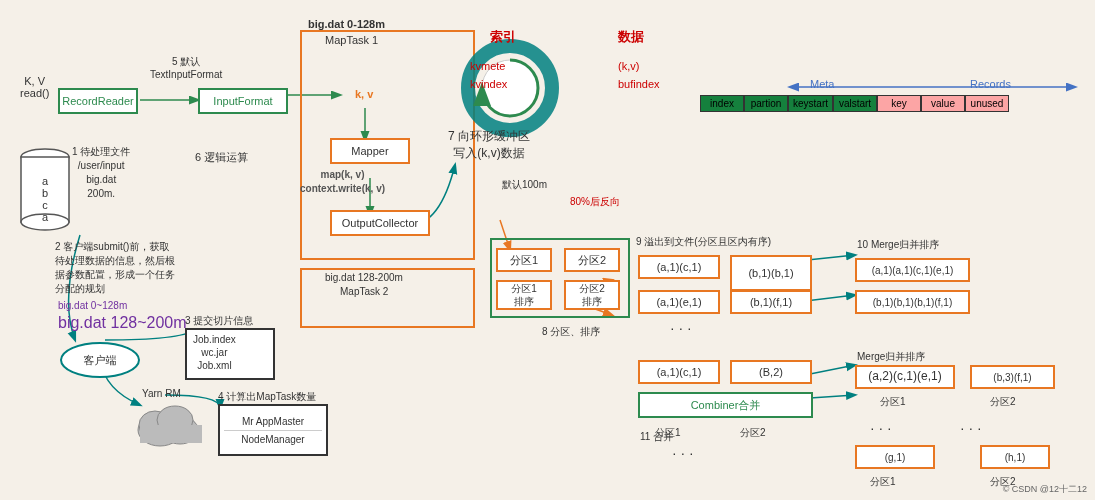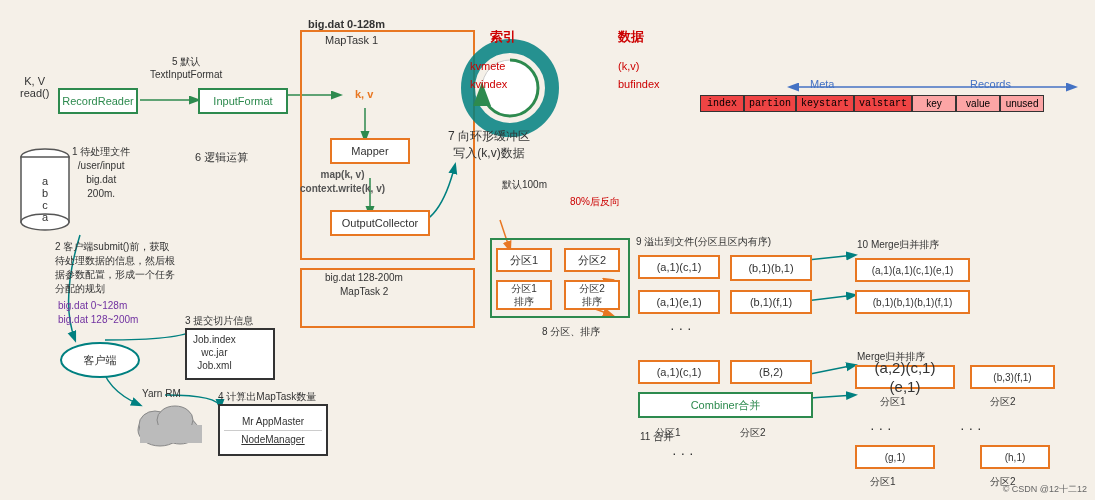--- a/index.html
+++ b/index.html
@@ -62,21 +62,21 @@
       left: 700px;
     }
     .header-cell {
       border: 1.5px solid #333;
       background: #fff;
       padding: 2px 4px;
       font-size: 10px;
       text-align: center;
       min-width: 44px;
     }
-    .header-cell.index-bg { background: #ef4444; font-family: Liberation Mono, monospace; }
+    .header-cell.index-bg { background: #15803d; }
     .header-cell.data-bg { background: #fca5a5; }
 
     
     .ring-container {
       position: absolute;
       top: 28px;
       left: 460px;
     }
 
     
@@ -212,21 +212,21 @@
     <text x="27" y="76" text-anchor="middle" font-size="11" fill="#333">a</text>
   </svg>
 </div>
 
 <div class="label" style="top:145px;left:72px;font-size:10px;line-height:1.4;">1 待处理文件<br>/user/input<br>big.dat<br>200m.</div>
 
 <div class="label" style="top:240px;left:55px;font-size:10px;line-height:1.4;width:160px;text-align:left;">2 客户端submit()前，获取<br>待处理数据的信息，然后根<br>据参数配置，形成一个任务<br>分配的规划</div>
 
 <div class="label label-purple" style="top:300px;left:58px;font-size:10px;">big.dat 0~128m</div>
 
-<div class="label label-purple" style="top:314px;left:58px;font-size:10px;">big.dat 128~200m</div>
+<div class="label label-purple" style="top:314px;left:58px;font-size:16px;">big.dat 128~200m</div>
 
 <div class="label" style="top:314px;left:185px;font-size:10px;">3 提交切片信息</div>
 
 <div class="box box-dark" style="top:328px;left:185px;width:90px;height:52px;justify-content:flex-start;flex-direction:column;align-items:flex-start;padding:3px 6px;">
   <span style="white-space:pre-line;font-size:10px;">Job.index
 wc.jar
 Job.xml</span>
 </div>
 
 <div class="oval oval-teal" style="top:342px;left:60px;width:80px;height:36px;">
@@ -243,21 +243,21 @@
     <ellipse cx="25" cy="30" rx="16" ry="14" fill="#bbb" stroke="#888" stroke-width="1"></ellipse>
     <ellipse cx="45" cy="25" rx="18" ry="14" fill="#bbb" stroke="#888" stroke-width="1"></ellipse>
     <rect x="10" y="30" width="62" height="18" fill="#bbb"></rect>
   </svg>
 </div>
 
 <div class="label" style="top:390px;left:218px;font-size:10px;">4 计算出MapTask数量</div>
 
 <div class="box box-dark" style="top:404px;left:218px;width:110px;height:52px;flex-direction:column;">
   <div style="font-size:10px;border-bottom:1px solid #ccc;width:100%;text-align:center;padding-bottom:2px;">Mr AppMaster</div>
-  <div style="font-size:10px;padding-top:2px;text-decoration:underline;">NodeManager</div>
+  <div style="font-size:10px;padding-top:2px;">NodeManager</div>
 </div>
 
 <div class="outer-box outer-box-orange" style="top:268px;left:300px;width:175px;height:60px;"></div>
 <div class="label" style="top:272px;left:325px;font-size:10px;">big.dat 128-200m</div>
 <div class="label" style="top:286px;left:340px;font-size:10px;">MapTask 2</div>
 
 <div class="ring-container">
   <svg width="100" height="110" viewBox="0 0 100 110">
 
     <circle cx="50" cy="60" r="42" fill="none" stroke="#008080" stroke-width="14" opacity="0.85"></circle>
@@ -304,21 +304,21 @@
 排序</span>
 </div>
 
 <div class="label" style="top:325px;left:495px;font-size:10px;margin-left:47px;">8 分区、排序</div>
 
 <div class="label" style="top:235px;left:636px;font-size:10px;">9 溢出到文件(分区且区内有序)</div>
 
 <div class="box box-orange" style="top:255px;left:638px;width:82px;height:24px;">
   <span>(a,1)(c,1)</span>
 </div>
-<div class="box box-orange" style="top:255px;left:730px;width:82px;height:26px;">
+<div class="box box-orange" style="top:255px;left:730px;width:82px;height:36px;">
   <span>(b,1)(b,1)</span>
 </div>
 
 <div class="box box-orange" style="top:290px;left:638px;width:82px;height:24px;">
   <span>(a,1)(e,1)</span>
 </div>
 <div class="box box-orange" style="top:290px;left:730px;width:82px;height:24px;">
   <span>(b,1)(f,1)</span>
 </div>
 
@@ -347,21 +347,21 @@
 <div class="label" style="top:426px;left:655px;font-size:10px;">分区1</div>
 <div class="label" style="top:426px;left:740px;font-size:10px;">分区2</div>
 
 <div class="label" style="top:430px;left:640px;font-size:10px;">11 合并</div>
 
 <div class="label" style="top:445px;left:672px;font-size:14px;">· · ·</div>
 
 <div class="label" style="top:350px;left:857px;font-size:10px;">Merge归并排序</div>
 
 <div class="box box-orange" style="top:365px;left:855px;width:100px;height:24px;">
-  <span style="font-size:15px;">(a,2)(c,1)(e,1)</span>
+  <span style="font-size:12px;">(a,2)(c,1)(e,1)</span>
 </div>
 <div class="box box-orange" style="top:365px;left:970px;width:85px;height:24px;">
   <span style="font-size:10px;">(b,3)(f,1)</span>
 </div>
 
 <div class="label" style="top:395px;left:880px;font-size:10px;">分区1</div>
 <div class="label" style="top:395px;left:990px;font-size:10px;">分区2</div>
 
 <div class="label" style="top:420px;left:870px;font-size:14px;">· · ·</div>
 <div class="label" style="top:420px;left:960px;font-size:14px;">· · ·</div>

